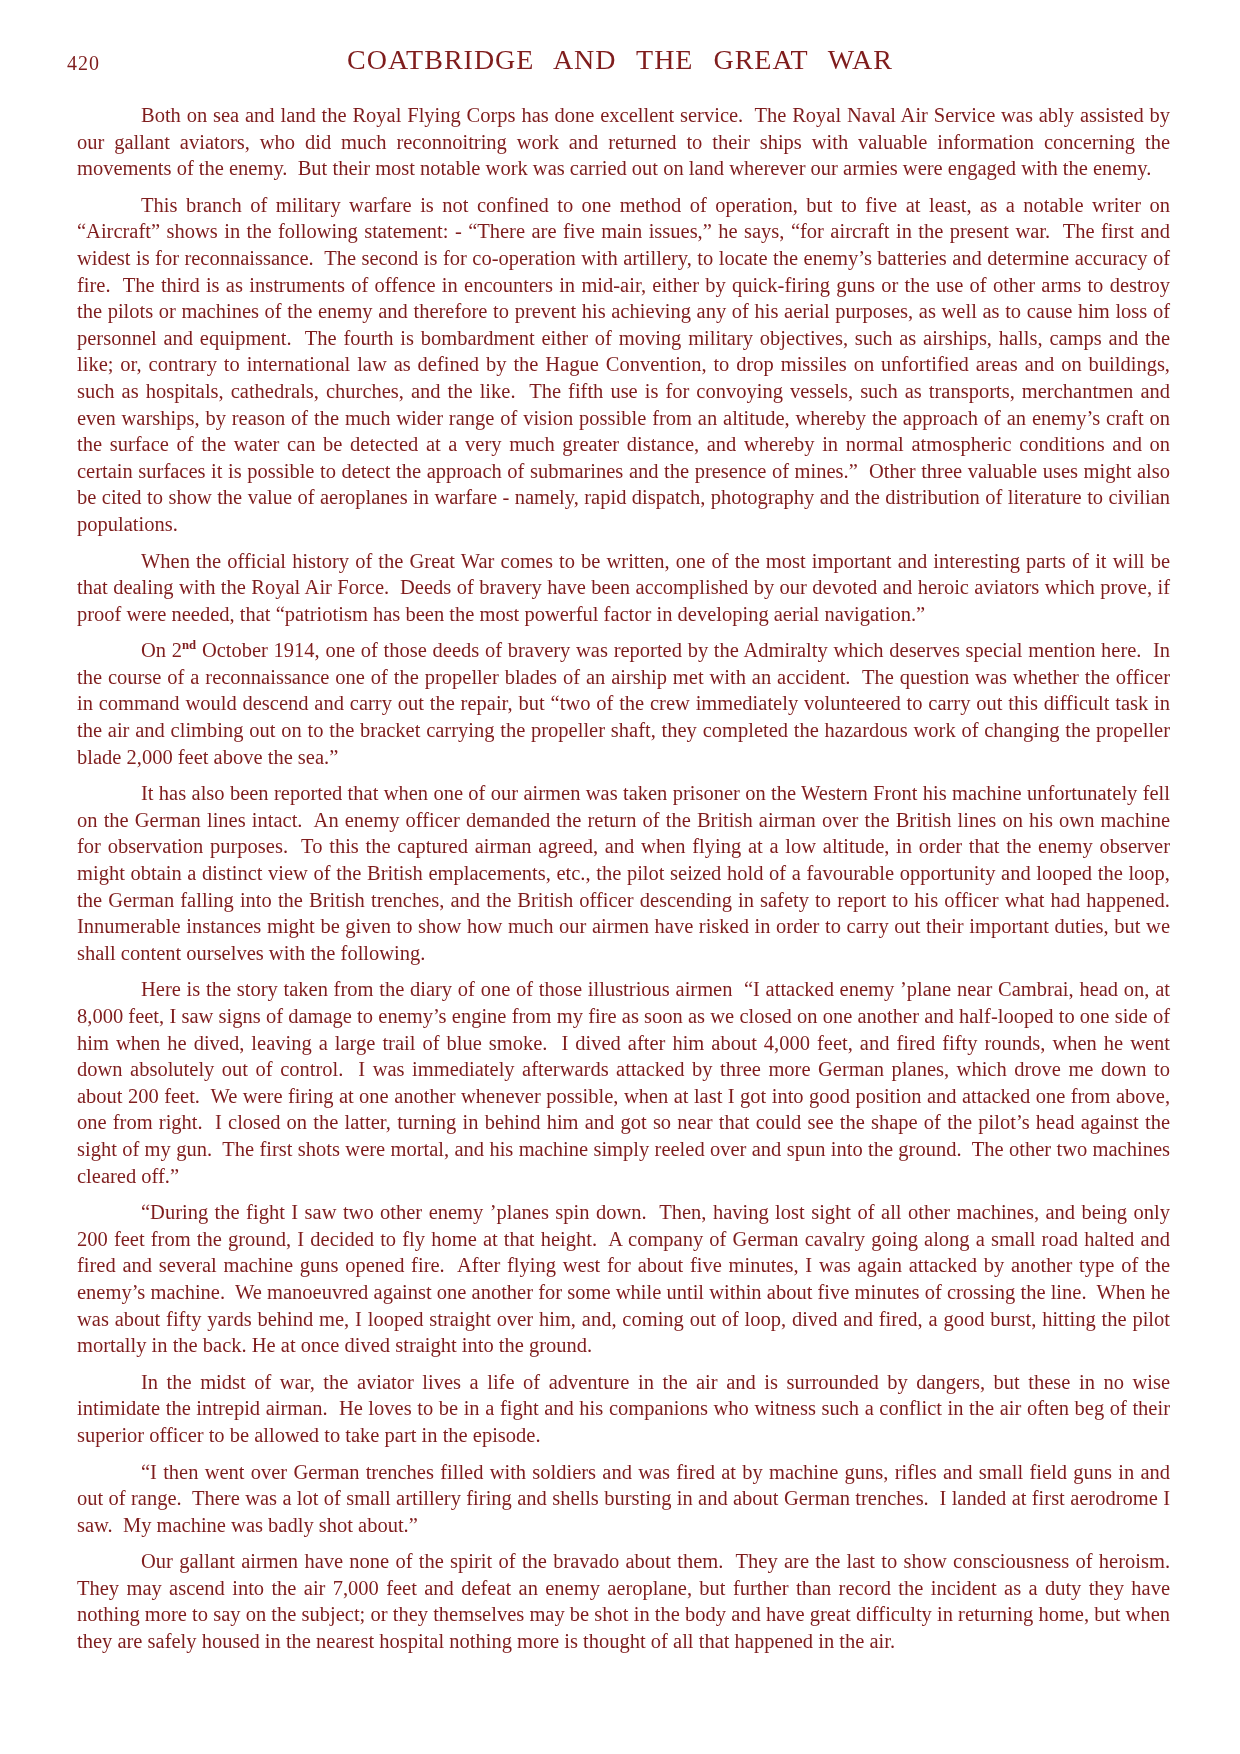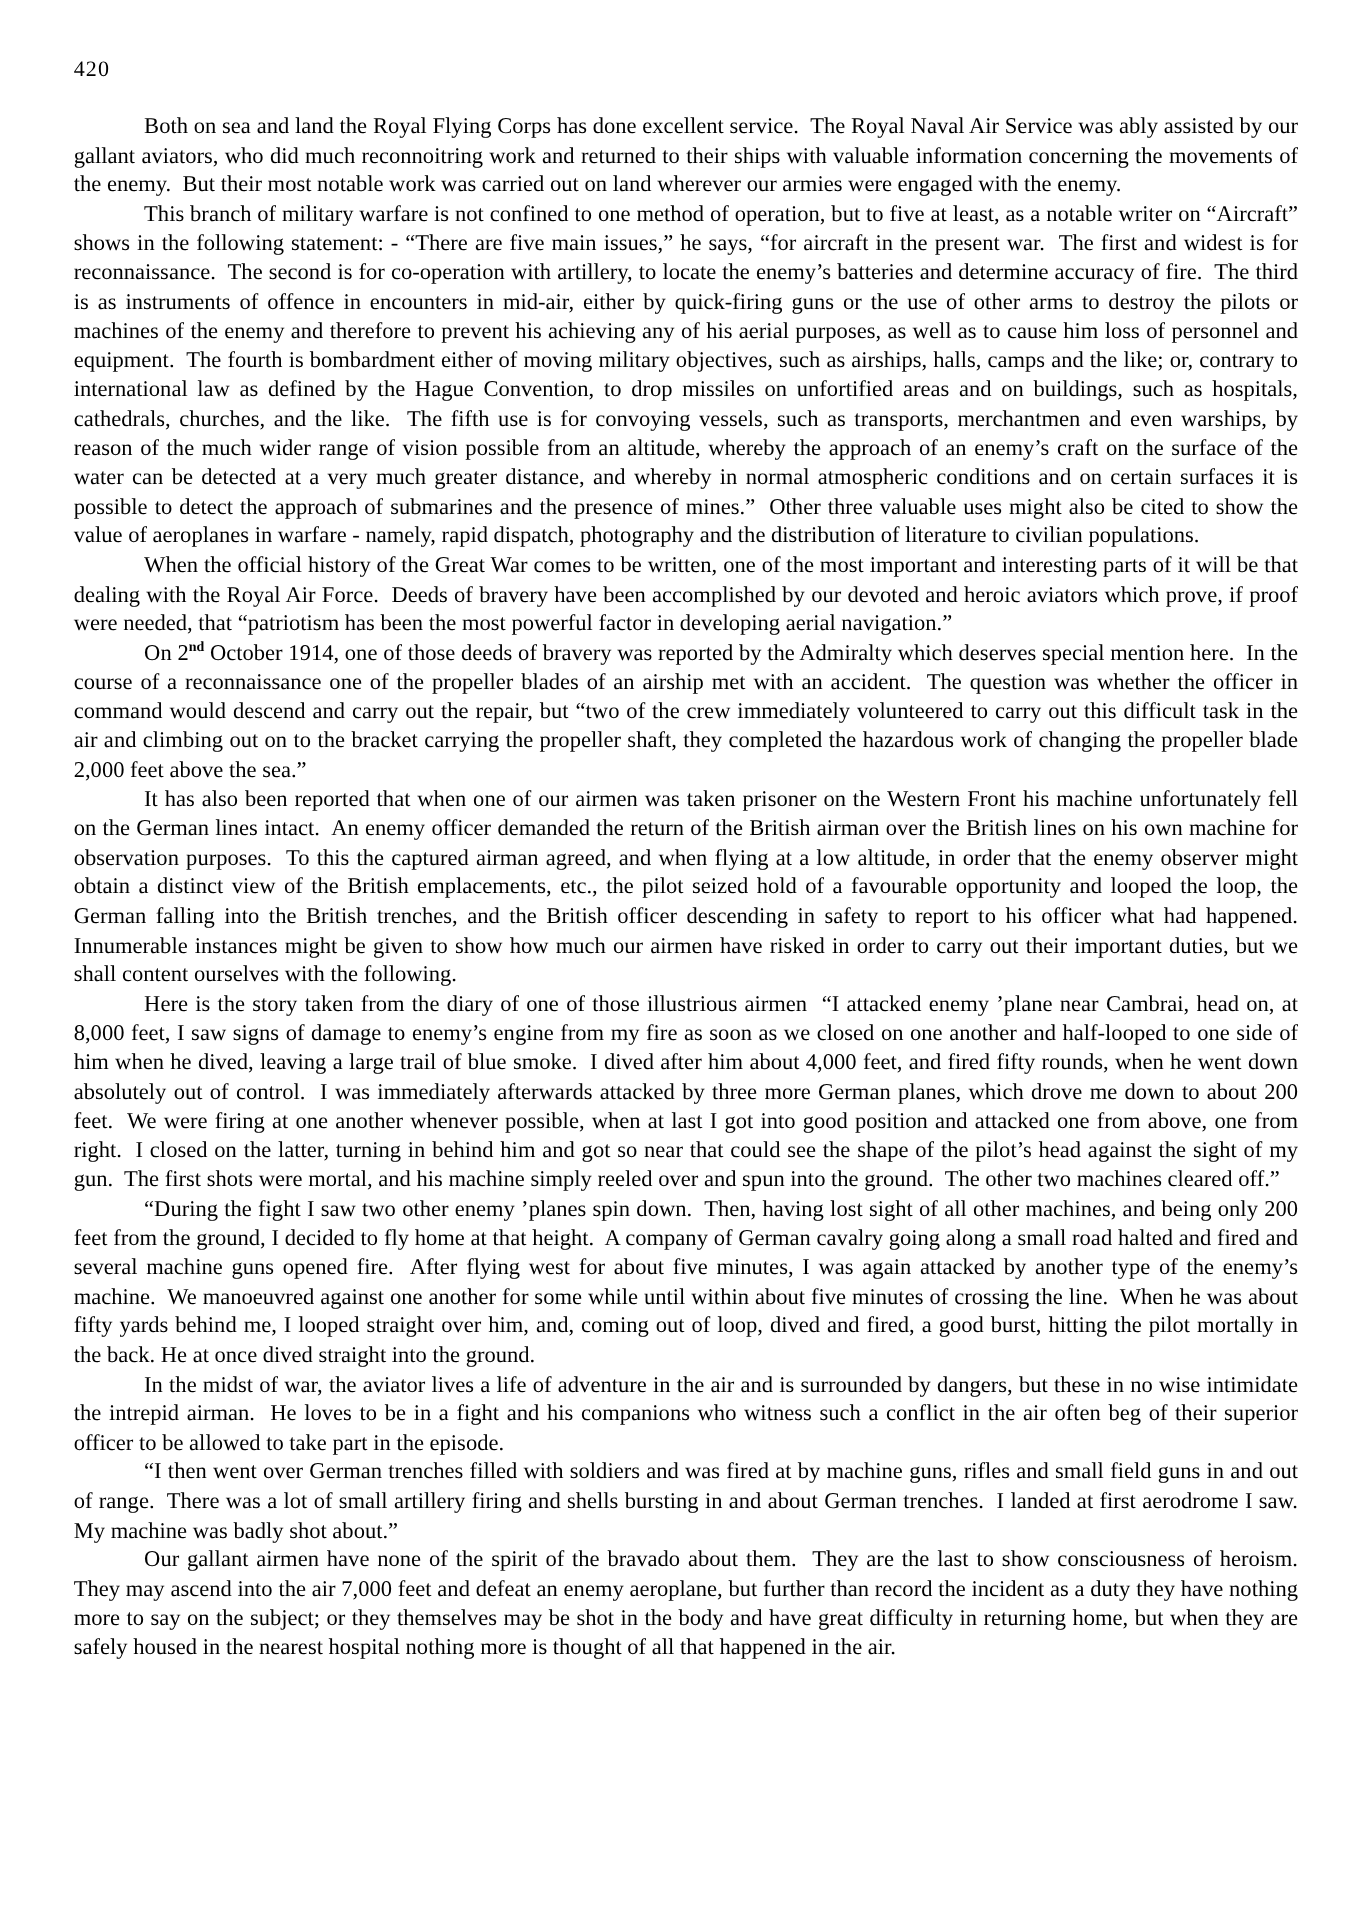--- a/index.html
+++ b/index.html
@@ -5,21 +5,21 @@
   html, body {
     margin: 0;
     padding: 0;
     background: #ffffff;
   }
   .page {
     position: relative;
     width: 1240px;
     height: 1754px;
     background: #ffffff;
-    color: #000000;
+    color: #7f1d1d;
     font-family: "Liberation Serif", "DejaVu Serif", serif;
     overflow: hidden;
   }
   .page-header {
     position: relative;
     height: 92px;
   }
   .page-num {
     position: absolute;
     left: 67px;
@@ -39,38 +39,39 @@
     letter-spacing: 1px;
     word-spacing: 12px;
   }
   .content {
     margin: 10px 60px 0 67px;
     text-align: justify;
     font-size: 20.5px;
     line-height: 26.6px;
   }
   .content p {
-    margin: 0;
+    margin: 10px;
     padding: 0;
     text-indent: 64px;
     white-space: pre-wrap;
   }
   sup.ord {
     font-size: 0.62em;
     line-height: 0;
     vertical-align: super;
     font-weight: bold;
   }
 </style>
 </head>
 <body>
 
 <div class="page">
   <header class="page-header">
     <div class="page-num">420</div>
+    <h1 class="page-title">COATBRIDGE AND THE GREAT WAR</h1>
   </header>
   <main class="content">
     <p>Both on sea and land the Royal Flying Corps has done excellent service.  The Royal Naval Air Service was ably assisted by our gallant aviators, who did much reconnoitring work and returned to their ships with valuable information concerning the movements of the enemy.  But their most notable work was carried out on land wherever our armies were engaged with the enemy.</p>
     <p>This branch of military warfare is not confined to one method of operation, but to five at least, as a notable writer on “Aircraft” shows in the following statement: - “There are five main issues,” he says, “for aircraft in the present war.  The first and widest is for reconnaissance.  The second is for co-operation with artillery, to locate the enemy’s batteries and determine accuracy of fire.  The third is as instruments of offence in encounters in mid-air, either by quick-firing guns or the use of other arms to destroy the pilots or machines of the enemy and therefore to prevent his achieving any of his aerial purposes, as well as to cause him loss of personnel and equipment.  The fourth is bombardment either of moving military objectives, such as airships, halls, camps and the like; or, contrary to international law as defined by the Hague Convention, to drop missiles on unfortified areas and on buildings, such as hospitals, cathedrals, churches, and the like.  The fifth use is for convoying vessels, such as transports, merchantmen and even warships, by reason of the much wider range of vision possible from an altitude, whereby the approach of an enemy’s craft on the surface of the water can be detected at a very much greater distance, and whereby in normal atmospheric conditions and on certain surfaces it is possible to detect the approach of submarines and the presence of mines.”  Other three valuable uses might also be cited to show the value of aeroplanes in warfare - namely, rapid dispatch, photography and the distribution of literature to civilian populations.</p>
     <p>When the official history of the Great War comes to be written, one of the most important and interesting parts of it will be that dealing with the Royal Air Force.  Deeds of bravery have been accomplished by our devoted and heroic aviators which prove, if proof were needed, that “patriotism has been the most powerful factor in developing aerial navigation.”</p>
     <p><span>On 2</span><sup class="ord">nd</sup><span> October 1914, one of those deeds of bravery was reported by the Admiralty which deserves special mention here.  In the course of a reconnaissance one of the propeller blades of an airship met with an accident.  The question was whether the officer in command would descend and carry out the repair, but “two of the crew immediately volunteered to carry out this difficult task in the air and climbing out on to the bracket carrying the propeller shaft, they completed the hazardous work of changing the propeller blade 2,000 feet above the sea.”</span></p>
     <p>It has also been reported that when one of our airmen was taken prisoner on the Western Front his machine unfortunately fell on the German lines intact.  An enemy officer demanded the return of the British airman over the British lines on his own machine for observation purposes.  To this the captured airman agreed, and when flying at a low altitude, in order that the enemy observer might obtain a distinct view of the British emplacements, etc., the pilot seized hold of a favourable opportunity and looped the loop, the German falling into the British trenches, and the British officer descending in safety to report to his officer what had happened.  Innumerable instances might be given to show how much our airmen have risked in order to carry out their important duties, but we shall content ourselves with the following.</p>
     <p>Here is the story taken from the diary of one of those illustrious airmen  “I attacked enemy ’plane near Cambrai, head on, at 8,000 feet, I saw signs of damage to enemy’s engine from my fire as soon as we closed on one another and half-looped to one side of him when he dived, leaving a large trail of blue smoke.  I dived after him about 4,000 feet, and fired fifty rounds, when he went down absolutely out of control.  I was immediately afterwards attacked by three more German planes, which drove me down to about 200 feet.  We were firing at one another whenever possible, when at last I got into good position and attacked one from above, one from right.  I closed on the latter, turning in behind him and got so near that could see the shape of the pilot’s head against the sight of my gun.  The first shots were mortal, and his machine simply reeled over and spun into the ground.  The other two machines cleared off.”</p>
     <p>“During the fight I saw two other enemy ’planes spin down.  Then, having lost sight of all other machines, and being only 200 feet from the ground, I decided to fly home at that height.  A company of German cavalry going along a small road halted and fired and several machine guns opened fire.  After flying west for about five minutes, I was again attacked by another type of the enemy’s machine.  We manoeuvred against one another for some while until within about five minutes of crossing the line.  When he was about fifty yards behind me, I looped straight over him, and, coming out of loop, dived and fired, a good burst, hitting the pilot mortally in the back. He at once dived straight into the ground.</p>
     <p>In the midst of war, the aviator lives a life of adventure in the air and is surrounded by dangers, but these in no wise intimidate the intrepid airman.  He loves to be in a fight and his companions who witness such a conflict in the air often beg of their superior officer to be allowed to take part in the episode.</p>

